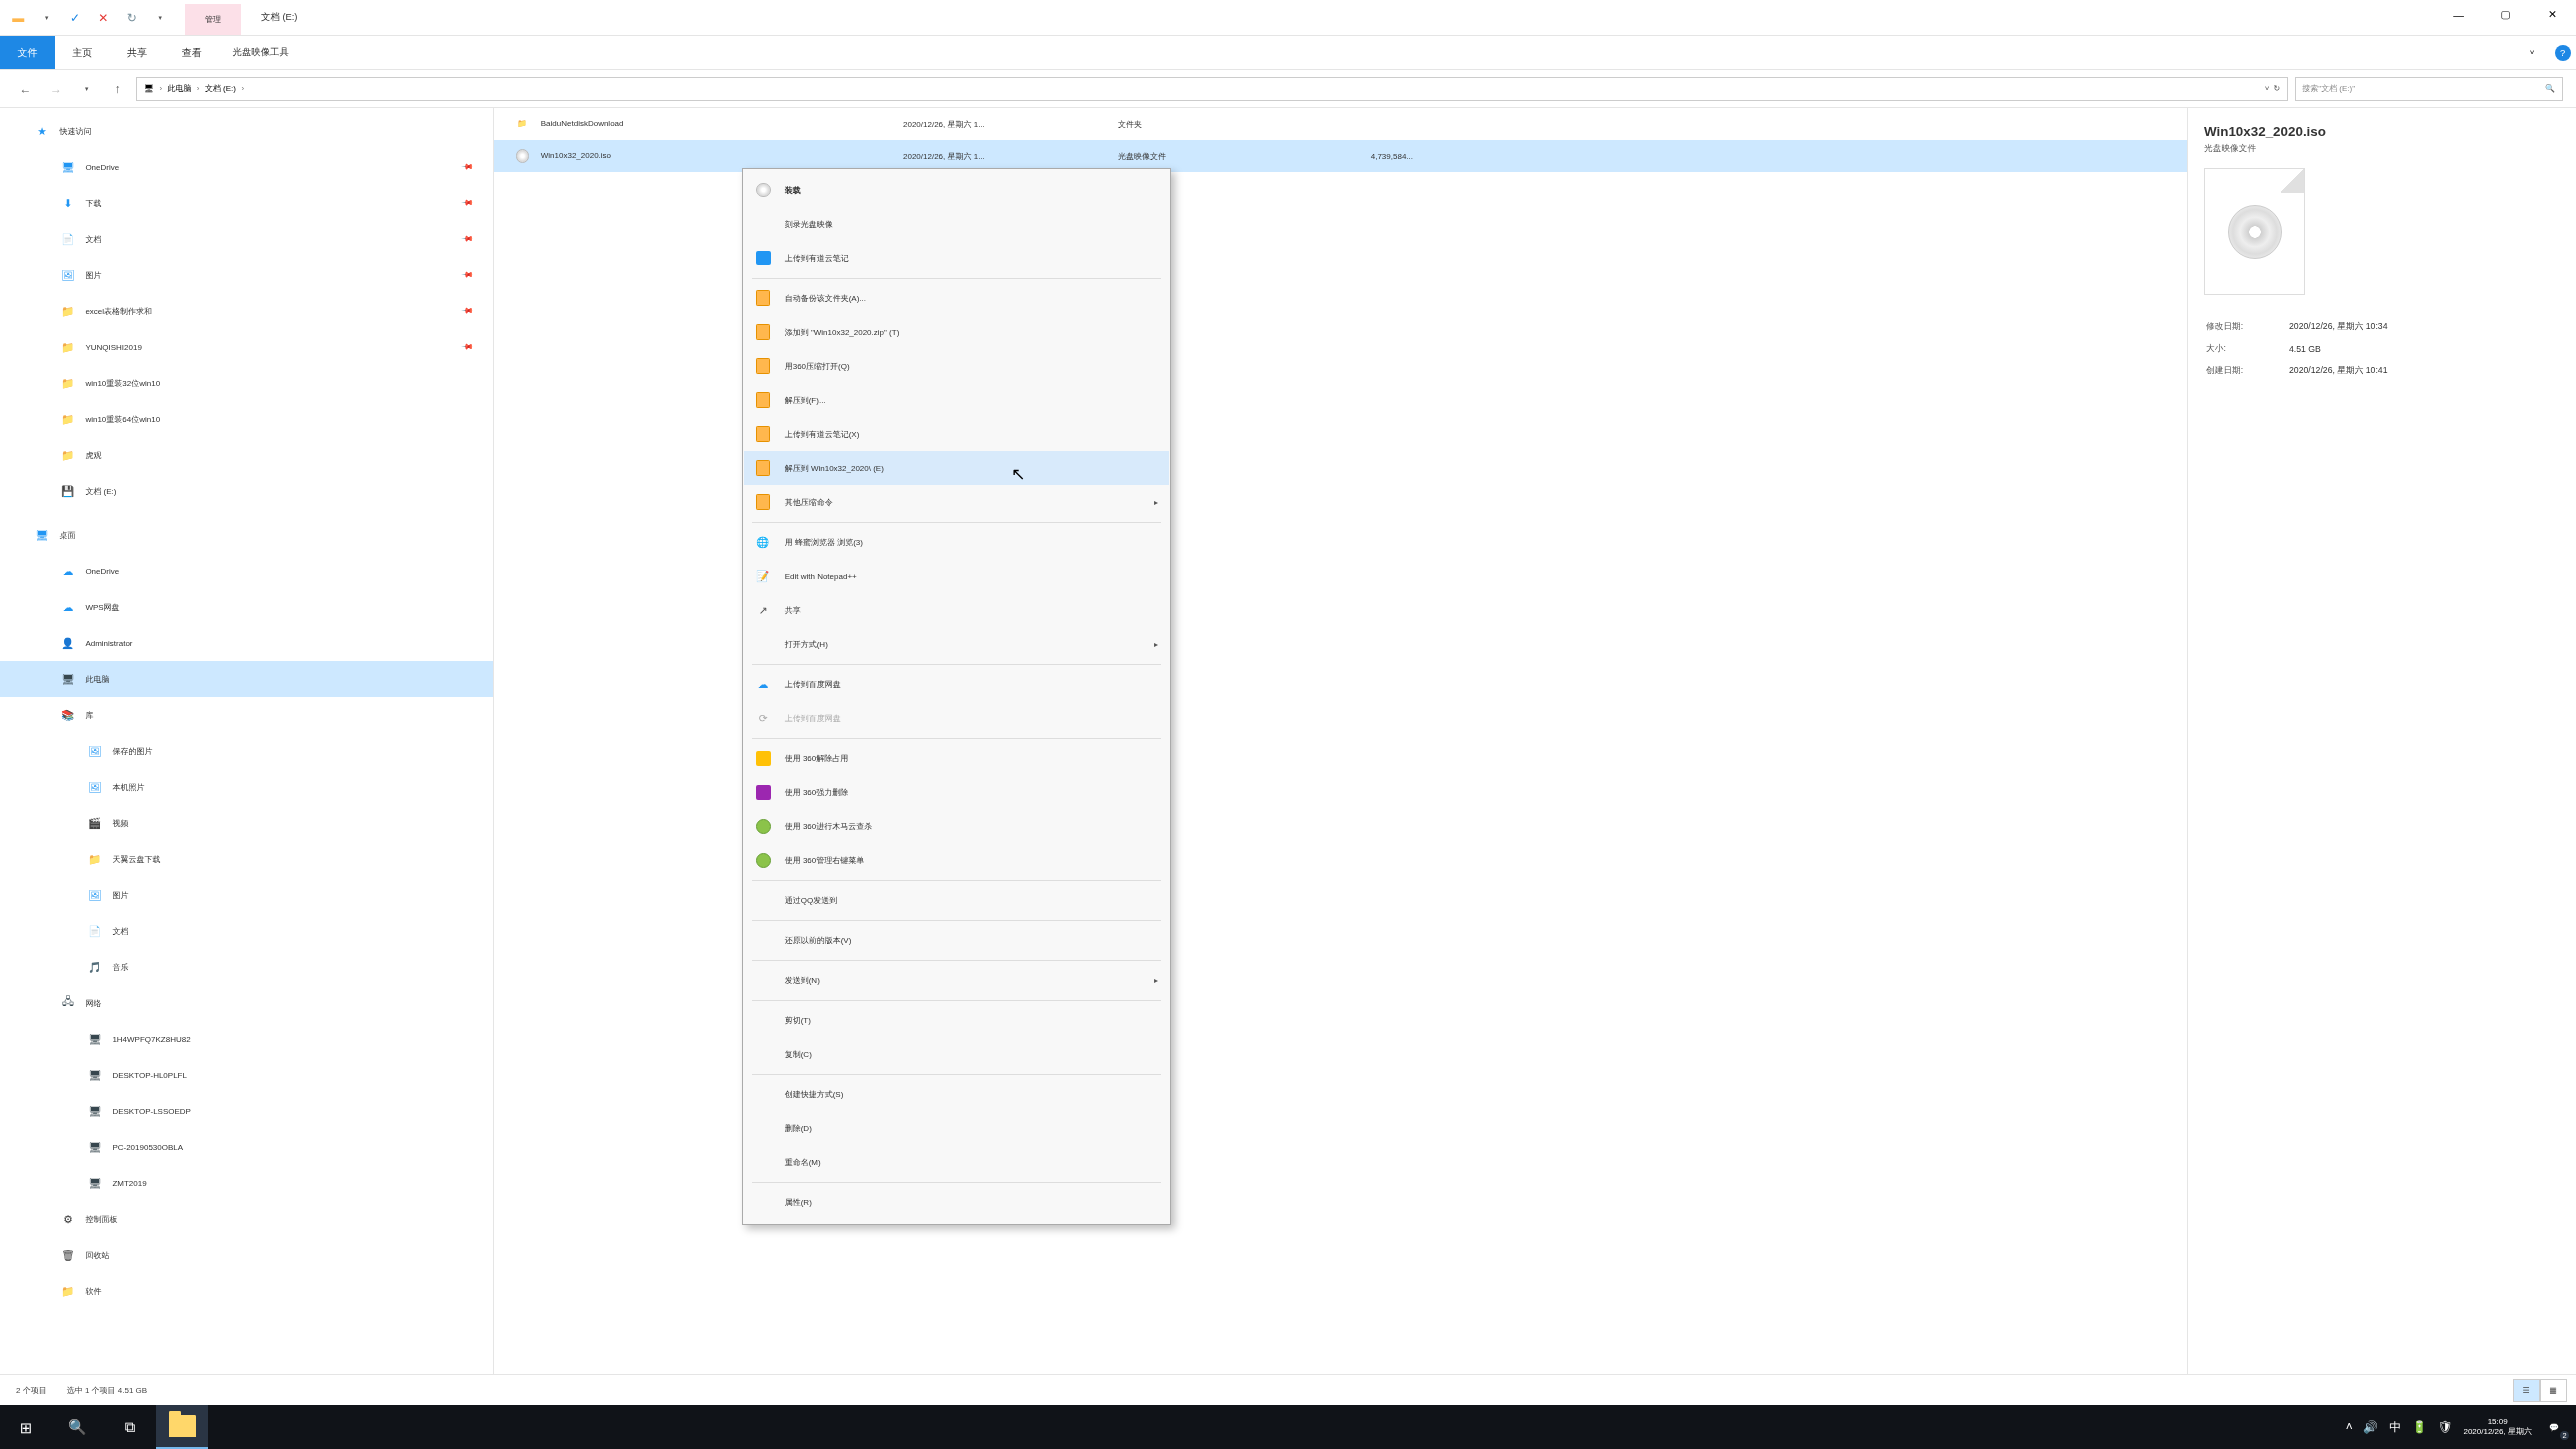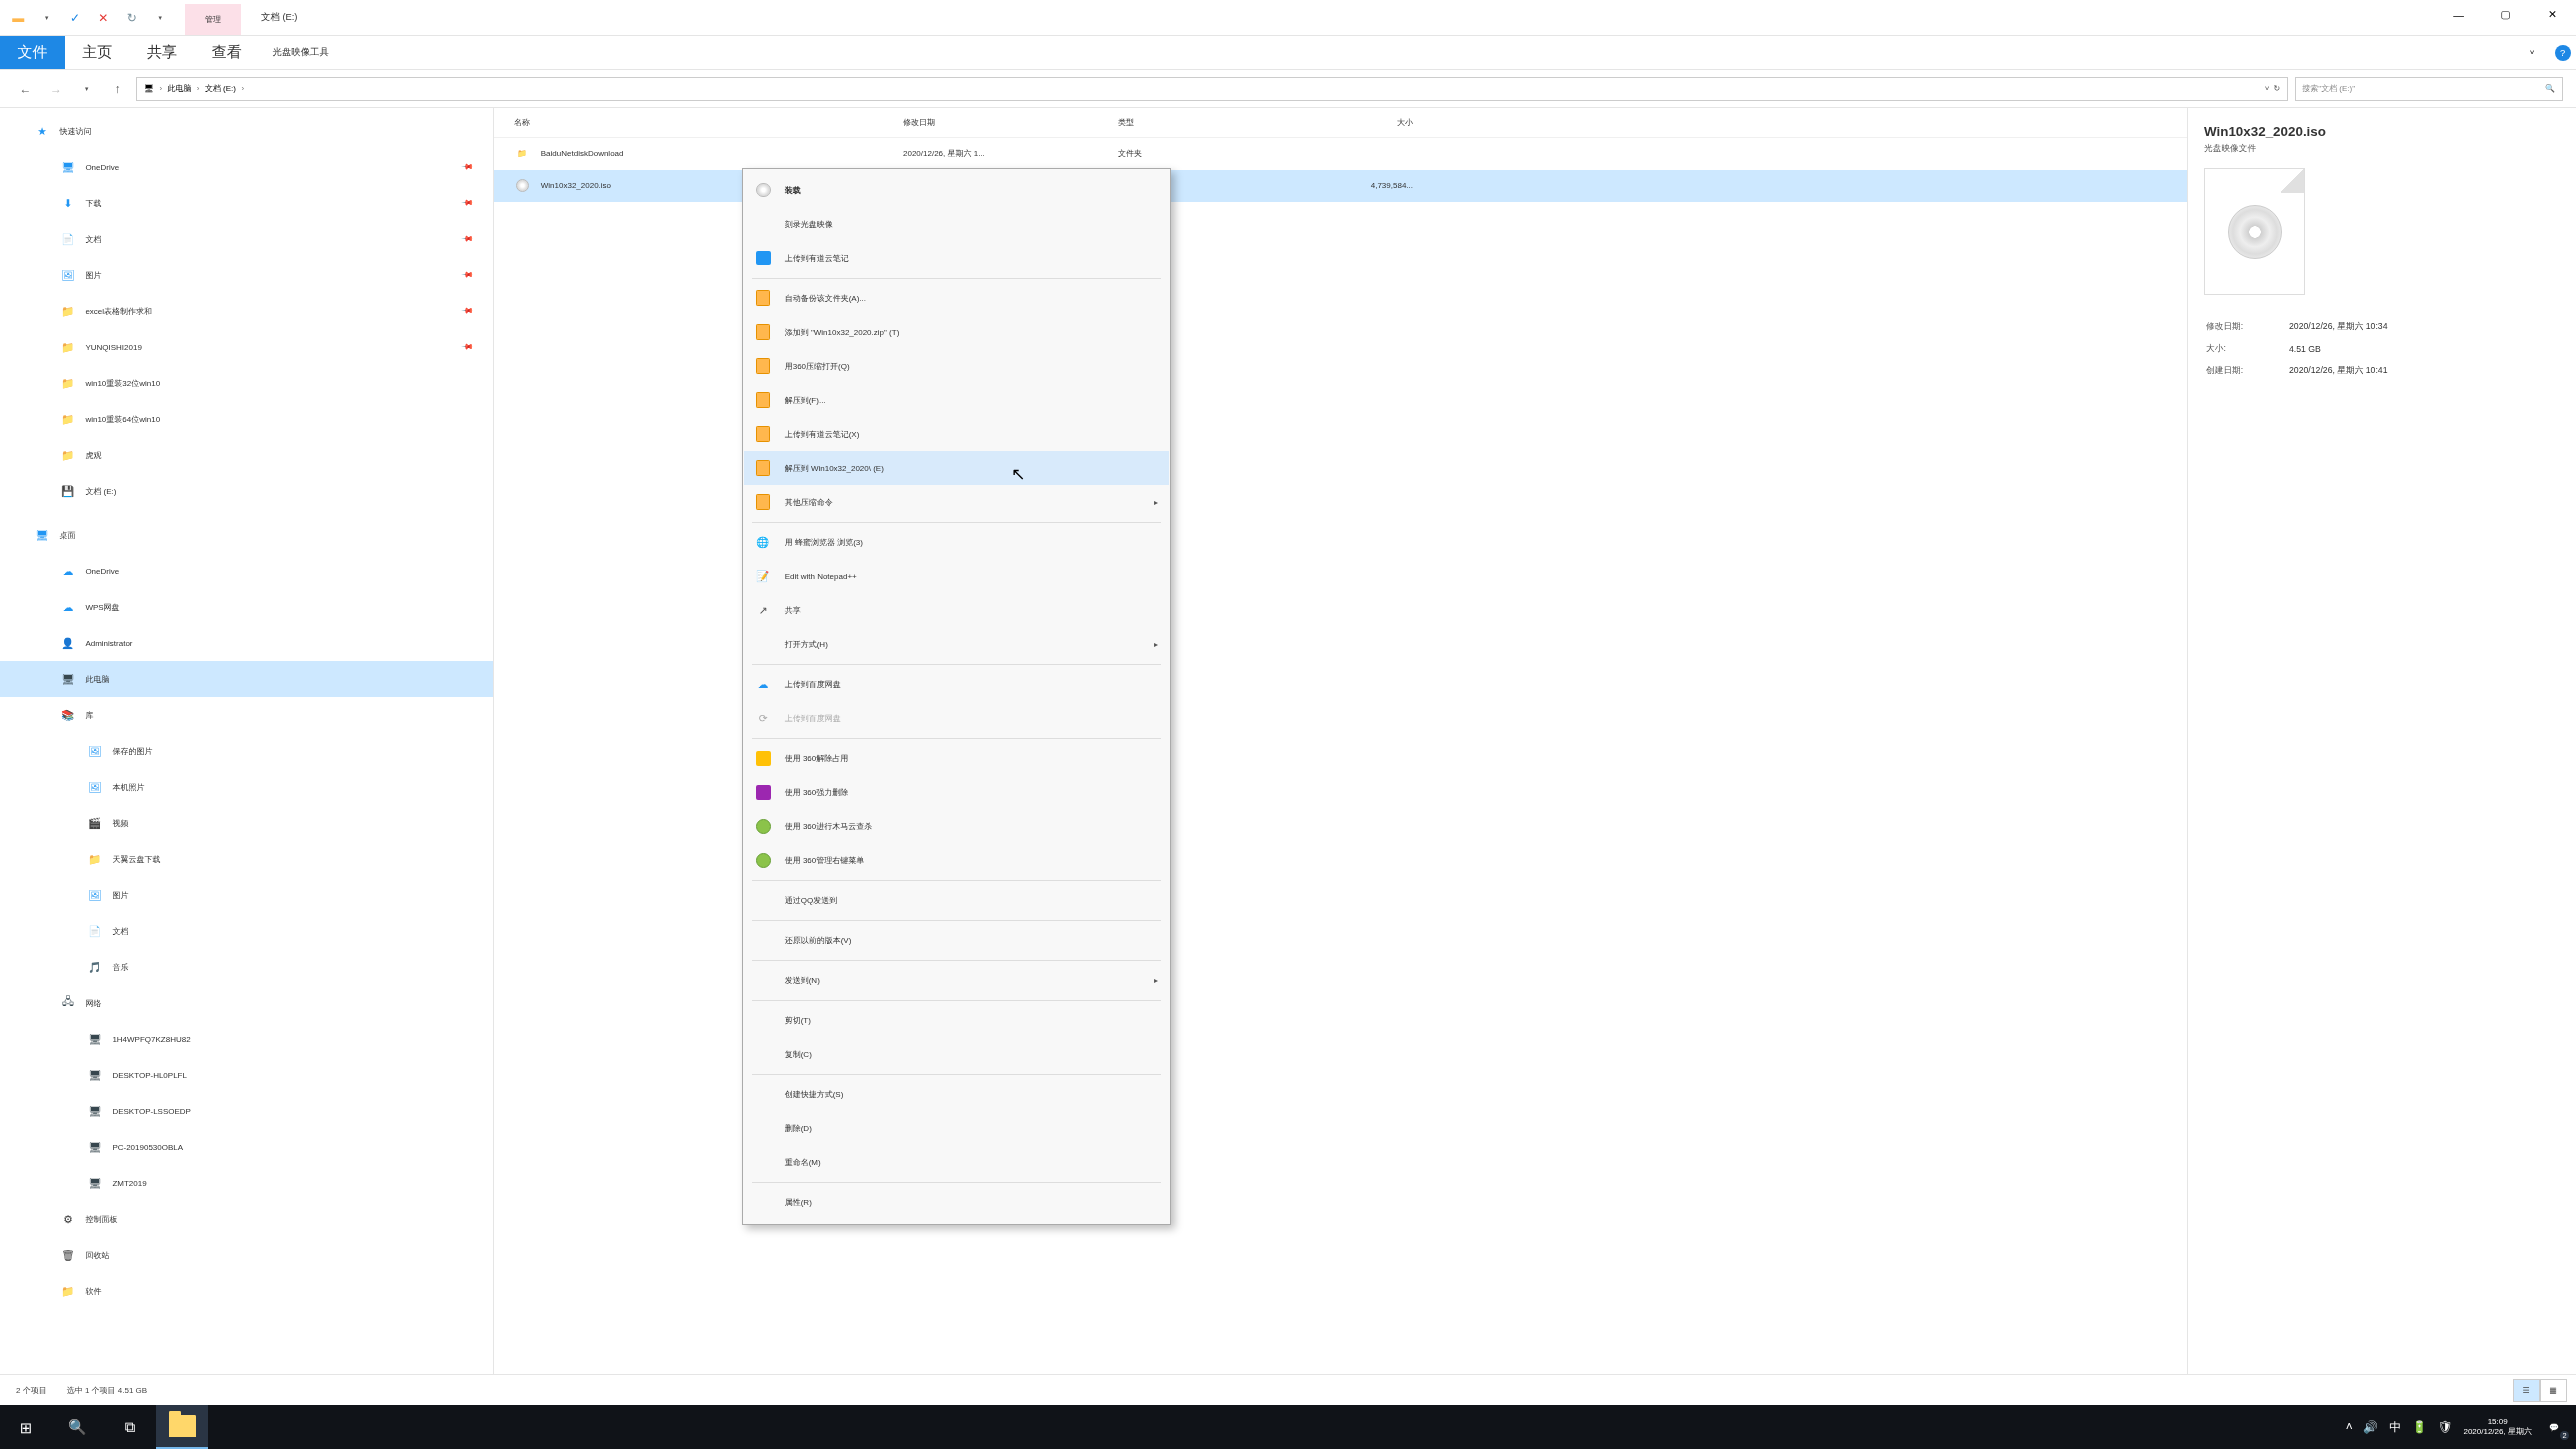--- a/index.html
+++ b/index.html
@@ -12,21 +12,21 @@
 .title-tabs { display:flex; margin-left:13.4px; height:100%; align-items:flex-end; }
 .title-tab { padding:5.4px 20px; background:#fce0e8; color:#333; height:31px; display:flex; align-items:center; }
 .title-path { padding:0 20px; font-size:9.4px; color:#333; }
 .win-controls { position:absolute; right:0; top:0; display:flex; }
 .win-btn { width:47px; height:29.5px; display:flex; align-items:center; justify-content:center; font-size:10.7px; }
 .help-btn { width:27px; height:29.5px; display:flex; align-items:center; justify-content:center; }
 .help-btn .circ { width:16px; height:16px; border-radius:50%; background:#1e88e5; color:#fff; display:flex; align-items:center; justify-content:center; font-size:9.4px; }
 
 
 .ribbon { height:34px; display:flex; align-items:center; background:#fff; border-bottom:0.7px solid #e5e5e5; }
-.ribbon-tab { padding:0 17.4px; height:100%; display:flex; align-items:center; font-size:15px; color:#333; }
+.ribbon-tab { padding:0 17.4px; height:100%; display:flex; align-items:center; font-size:10px; color:#333; }
 .ribbon-tab.file { background:#1e88e5; color:#fff; }
 .ribbon-tool { padding:0 13.4px; font-size:9.4px; color:#333; }
 
 
 .addressbar { height:38px; display:flex; align-items:center; padding:0 13.4px; gap:6.7px; border-bottom:0.7px solid #e5e5e5; }
 .nav-btn { width:24px; height:24px; display:flex; align-items:center; justify-content:center; color:#555; font-size:12px; }
 .breadcrumb { flex:1; height:24px; border:0.7px solid #ccc; display:flex; align-items:center; padding:0 6.7px; gap:5.4px; font-size:8.7px; }
 .crumb { display:flex; align-items:center; gap:4px; }
 .crumb-sep { color:#777; }
 .bc-icons { margin-left:auto; display:flex; gap:4px; color:#555; }
@@ -318,26 +318,20 @@
         <span>回收站</span>
       </div>
     <div class="tree-item lvl1">
         <span class="tree-icon ico-folder">📁</span>
         <span>软件</span>
       </div>
   </div>
 
   <div class="main">
     <div class="filelist">
-      <div class="col-headers">
-        <div class="col name">名称</div>
-        <div class="col date">修改日期</div>
-        <div class="col type">类型</div>
-        <div class="col size">大小</div>
-      </div>
       <div class="row">
         <div class="cell name">
             <span class="file-ico" style="color:#ffb74d">📁</span>
             <span>BaiduNetdiskDownload</span>
           </div>
         <div class="cell date">2020/12/26, 星期六 1...</div>
         <div class="cell type">文件夹</div>
         <div class="cell size"></div>
       </div>
       <div class="row sel">

